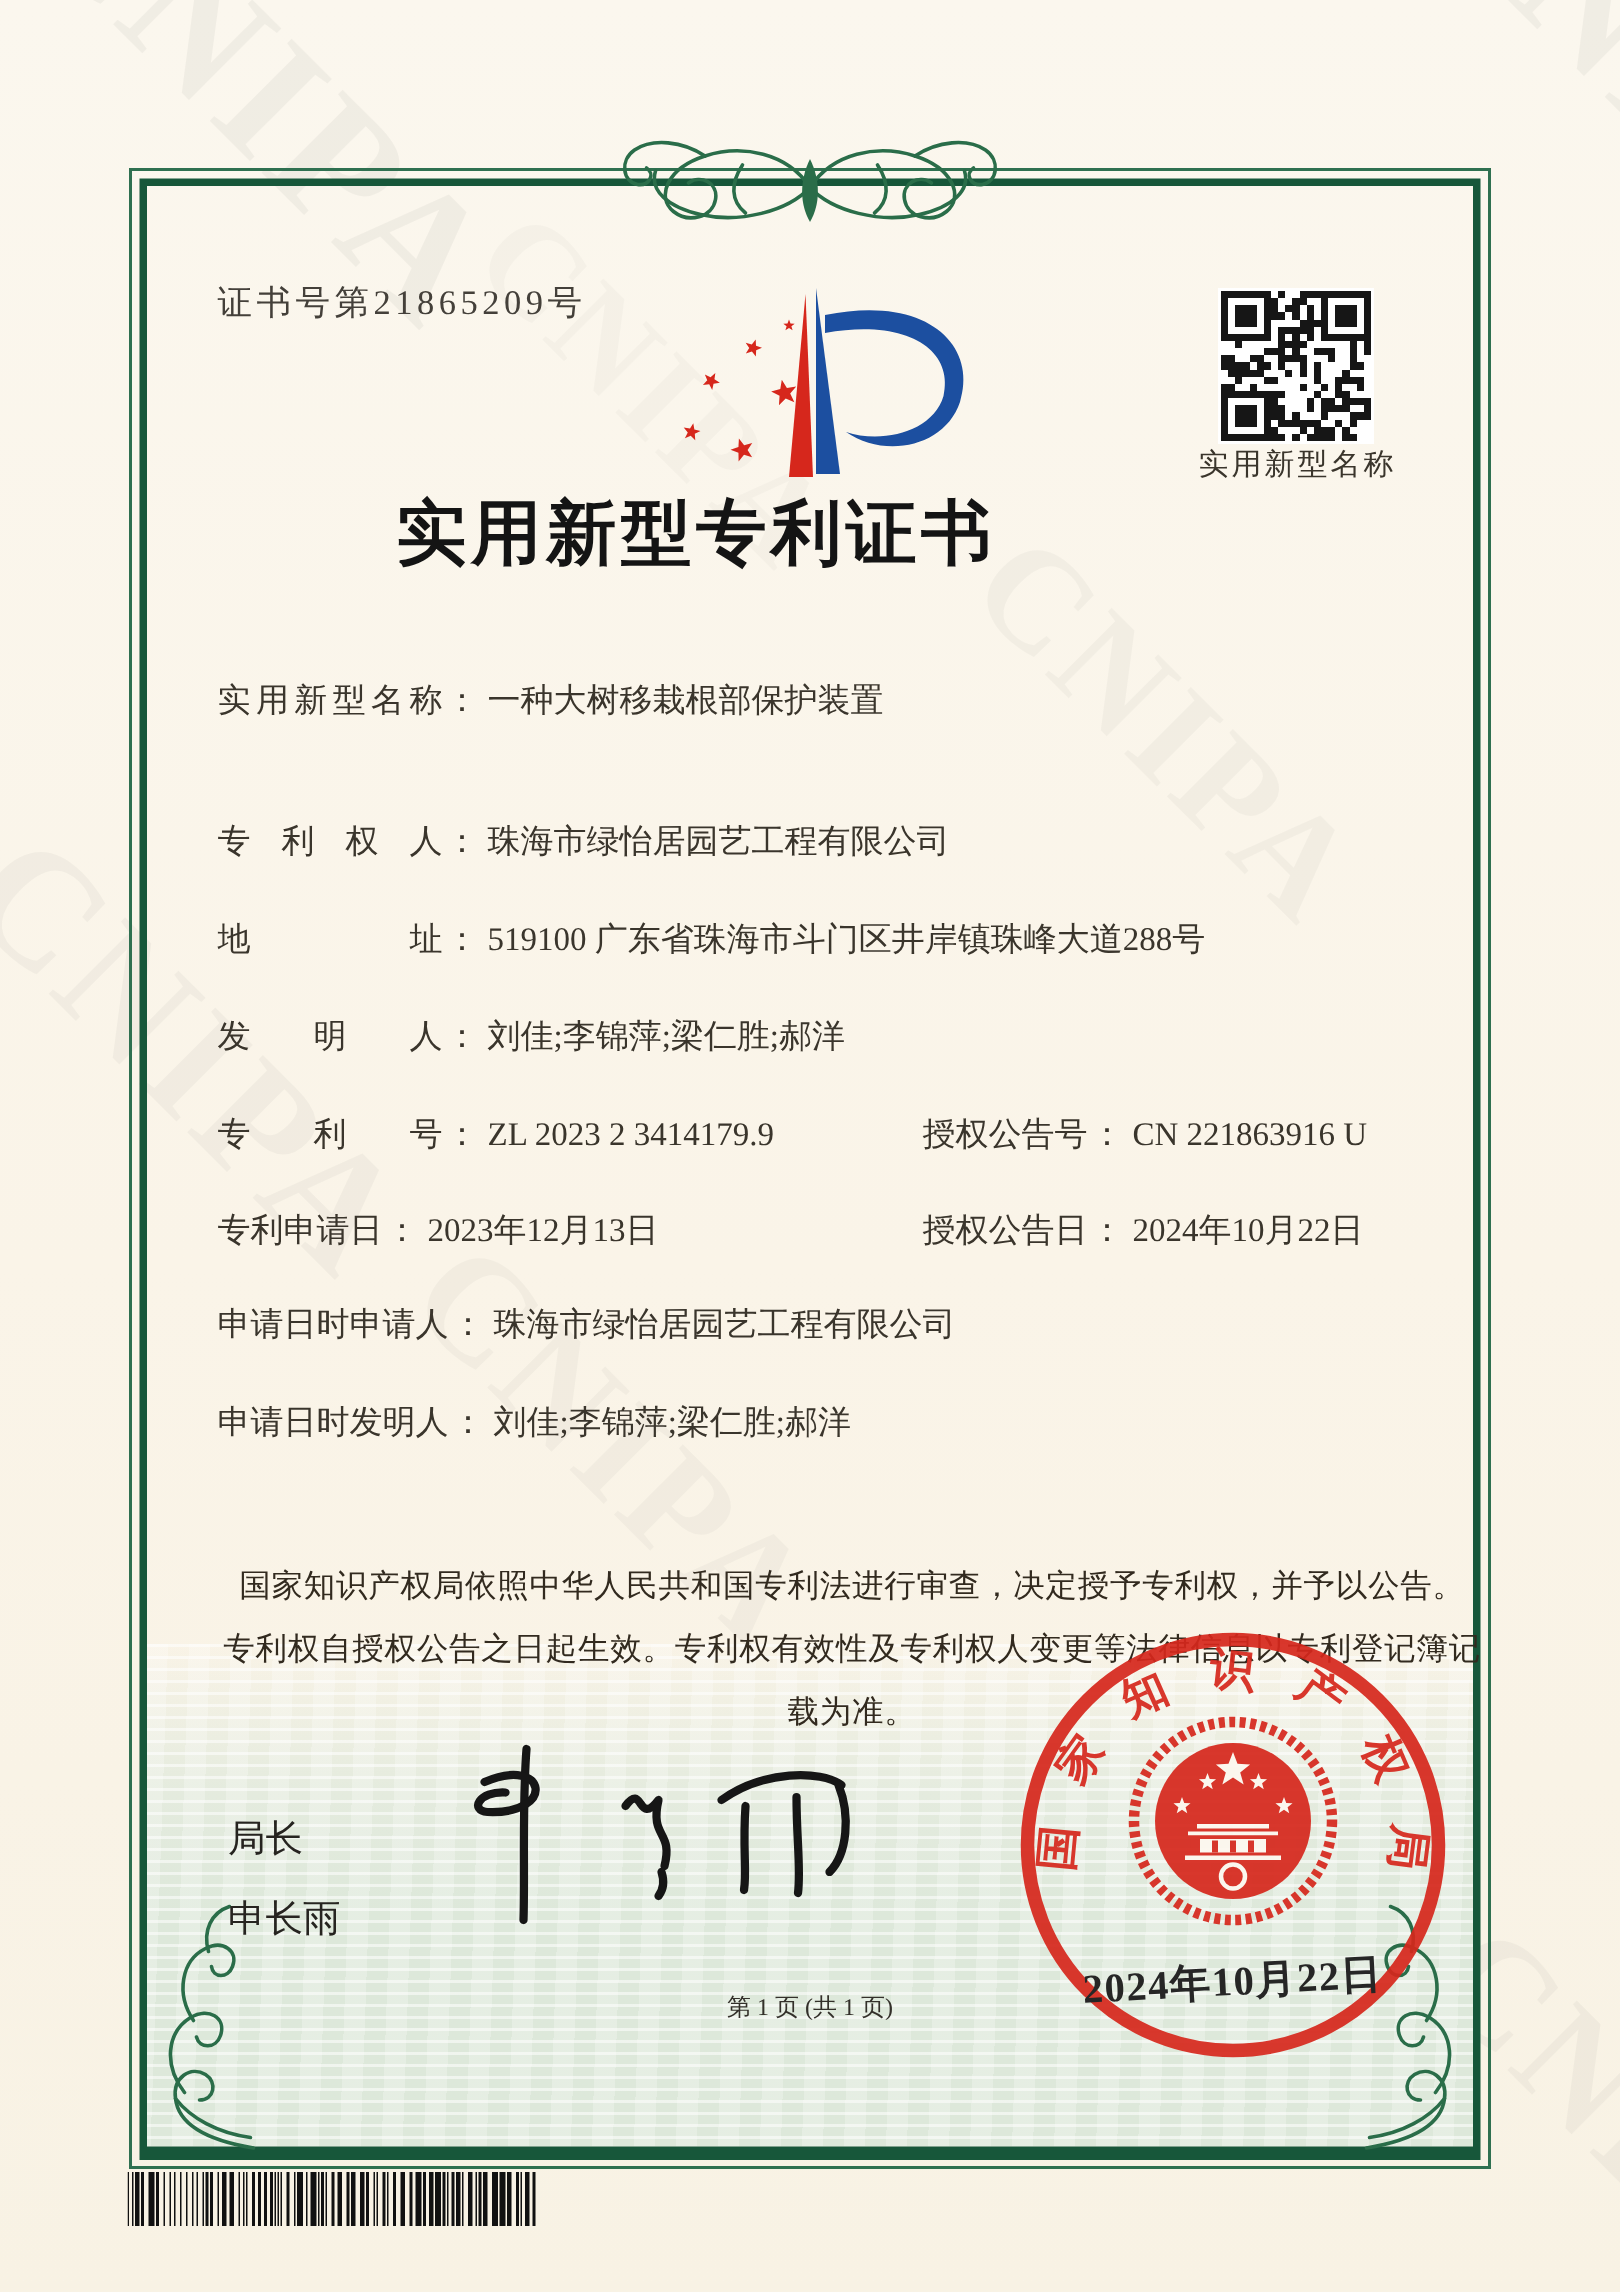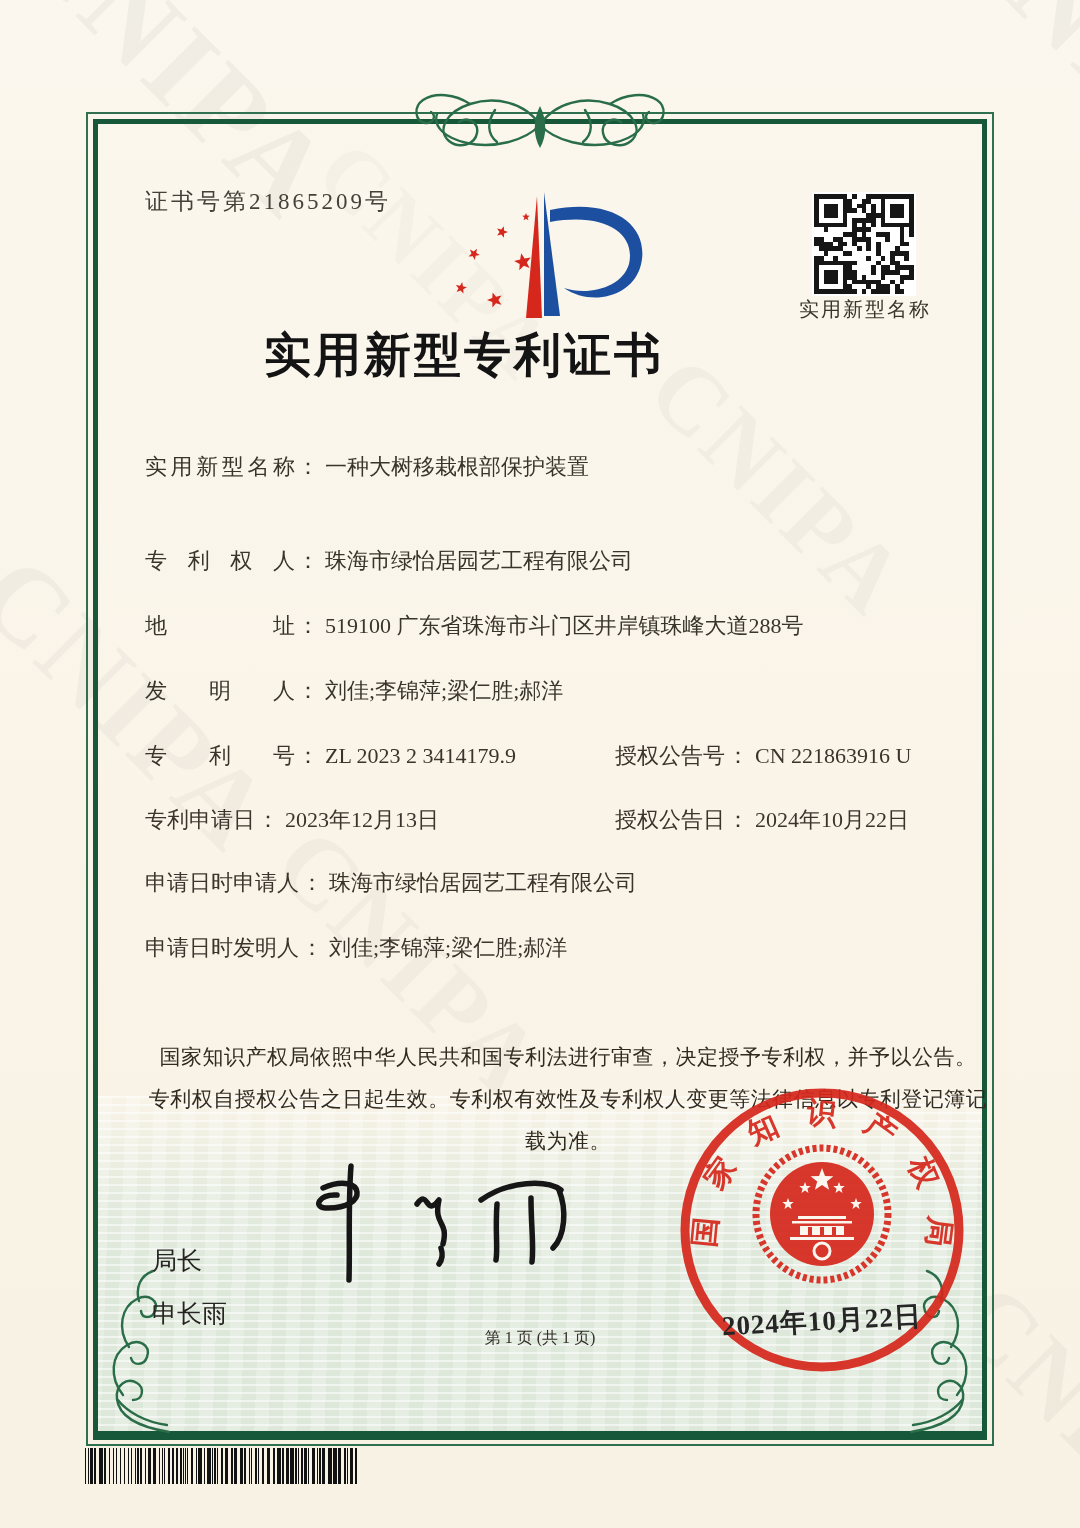--- a/index.html
+++ b/index.html
@@ -27,21 +27,21 @@
   .title{position:absolute;left:0;width:928px;top:324px;text-align:center;font-size:47px;
          font-weight:700;letter-spacing:3px;color:#141414;}
   .row{position:absolute;left:145px;font-size:22px;white-space:nowrap;color:#3a352c;}
   .lbl-j{display:inline-block;width:150px;text-align:justify;text-align-last:justify;}
   .lbl{display:inline-block;}
   .cl{display:inline-block;margin:0 6px 0 2px;}
   .rcol{position:absolute;left:470px;top:0;white-space:nowrap;}
   .statement{position:absolute;left:118px;width:844px;top:1036px;text-align:center;
              font-size:21px;line-height:42px;color:#322a1f;letter-spacing:.5px;margin-left:28px;}
   .director{position:absolute;left:152px;top:1200px;font-size:25px;color:#262420;line-height:53px;
-            font-family:"Liberation Sans","DejaVu Sans",sans-serif;margin-top:34px;}
+            font-family:"Liberation Sans","DejaVu Sans",sans-serif;}
   .pageinfo{position:absolute;left:0;width:1080px;top:1328px;text-align:center;font-size:16px;color:#33302a;}
   .barcode{position:absolute;left:85px;top:1448px;}
   .orn{stroke:#2a6d49;fill:none;stroke-width:2.4;stroke-linecap:round;}
   svg{display:block;}
 </style>
 </head>
 <body>
 
 <div class="page">
 

